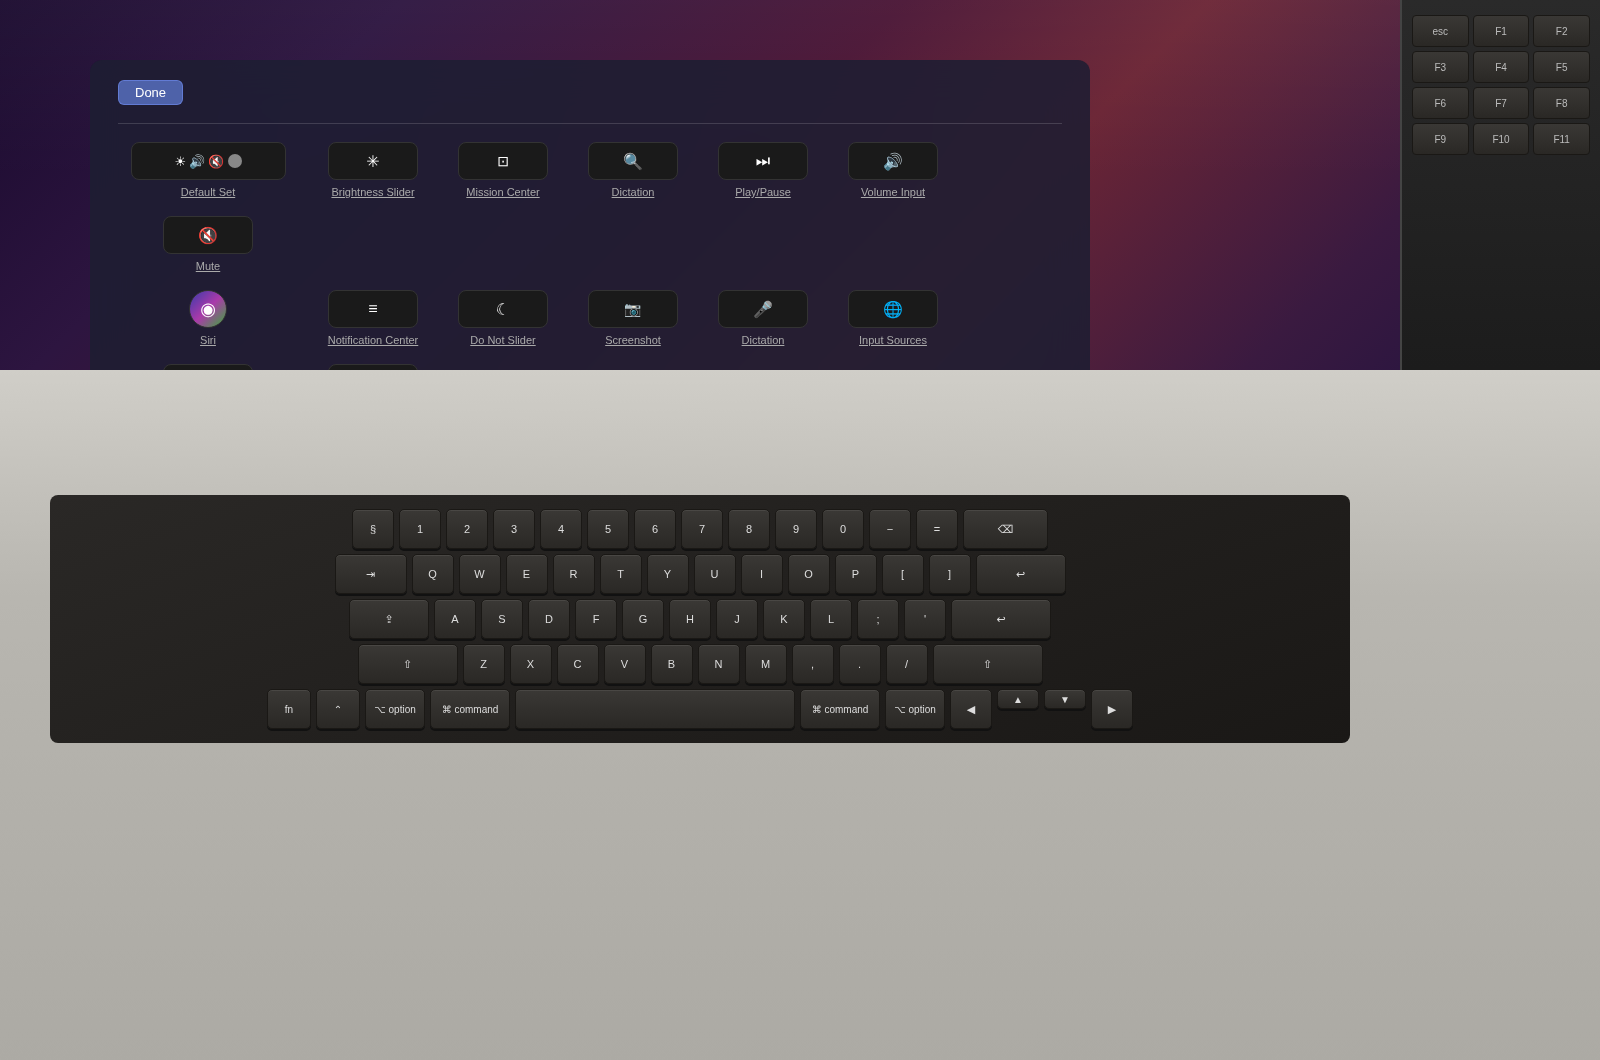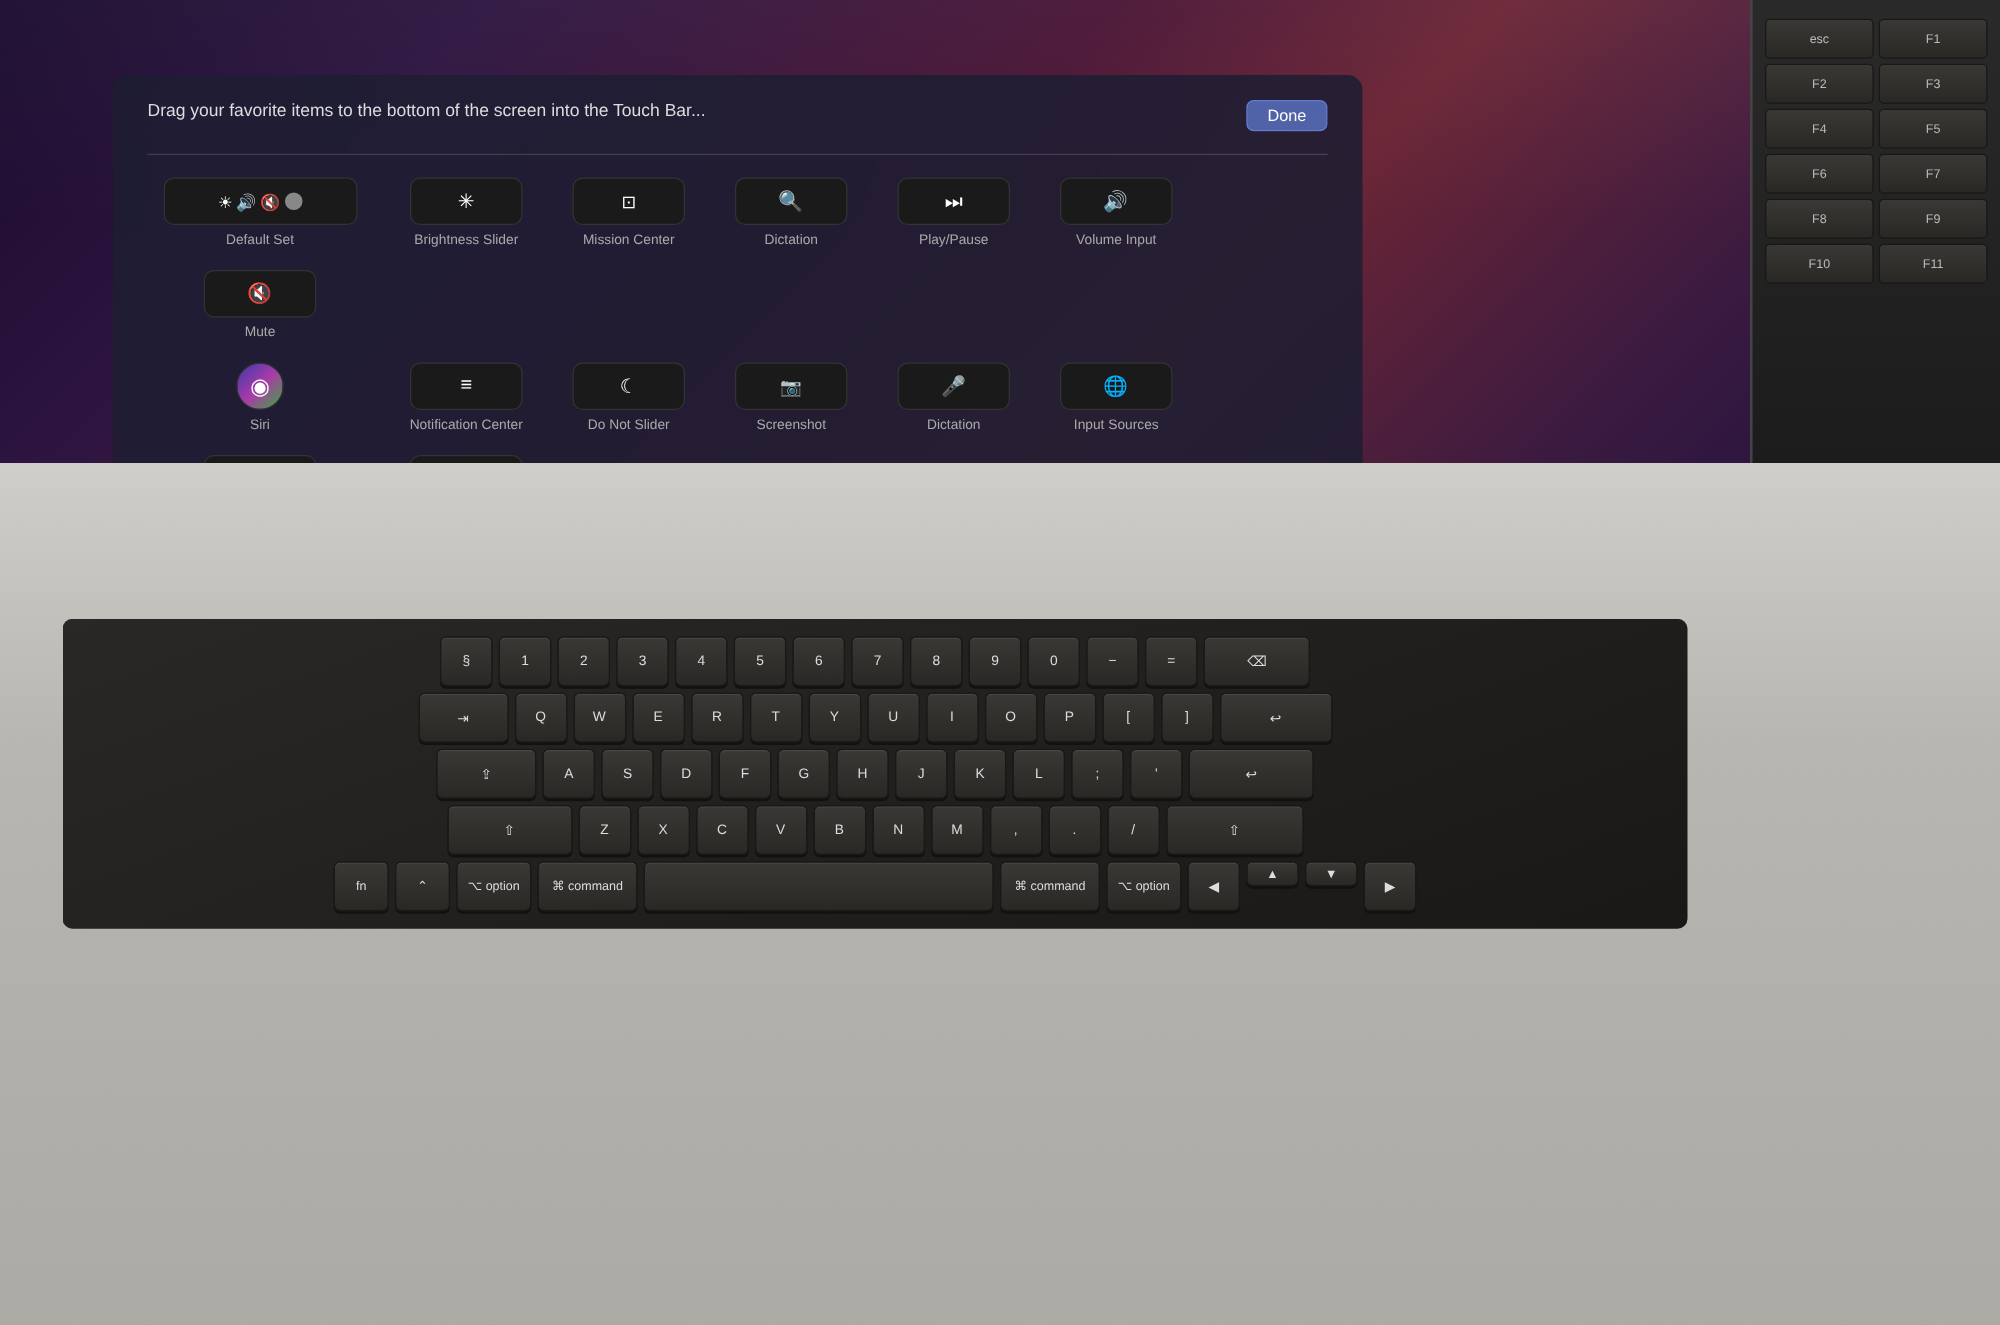--- a/index.html
+++ b/index.html
@@ -206,37 +206,38 @@
 
     .touch-item-icon {
       color: white;
       font-size: 16px;
     }
 
     .touch-item-label {
       color: #aaa;
       font-size: 11px;
       text-align: center;
+      text-decoration: underline;
     }
 
     
     .right-keyboard-bg {
       position: absolute;
       top: 0;
       right: 0;
       width: 200px;
       height: 420px;
       background: linear-gradient(180deg, #2a2a2a 0%, #1a1a1a 100%);
       border-left: 2px solid #444;
     }
 
     .right-keyboard-keys {
       padding: 15px 10px;
       display: grid;
-      grid-template-columns: repeat(2, 1fr);
+      grid-template-columns: repeat(3, 1fr);
       gap: 4px;
     }
 
     .rkey {
       background: linear-gradient(180deg, #3a3835 0%, #2a2825 100%);
       border: 1px solid #1a1815;
       border-radius: 4px;
       color: #bbb;
       font-size: 10px;
       height: 32px;
@@ -275,21 +276,20 @@
       <div class="rkey">F7</div>
       <div class="rkey">F8</div>
       <div class="rkey">F9</div>
       <div class="rkey">F10</div>
       <div class="rkey">F11</div>
     </div>
   </div>
 
   <div class="touchbar-dialog">
     <div class="dialog-header">
-      <span class="dialog-instruction">Drag your favorite items to the bottom of the screen into the Touch Bar...</span>
       <button class="dialog-done-btn">Done</button>
     </div>
 
     <div style="height:1px; background: rgba(255,255,255,0.15); margin-bottom: 18px;"></div>
 
     <div style="display: grid; grid-template-columns: 180px repeat(5, 110px); gap: 18px 20px; align-items: start;">
 
       <div class="touch-item">
         <div class="touch-item-btn" style="min-width:155px; gap:3px;">
           <span style="color:white; font-size:13px;">☀</span>

